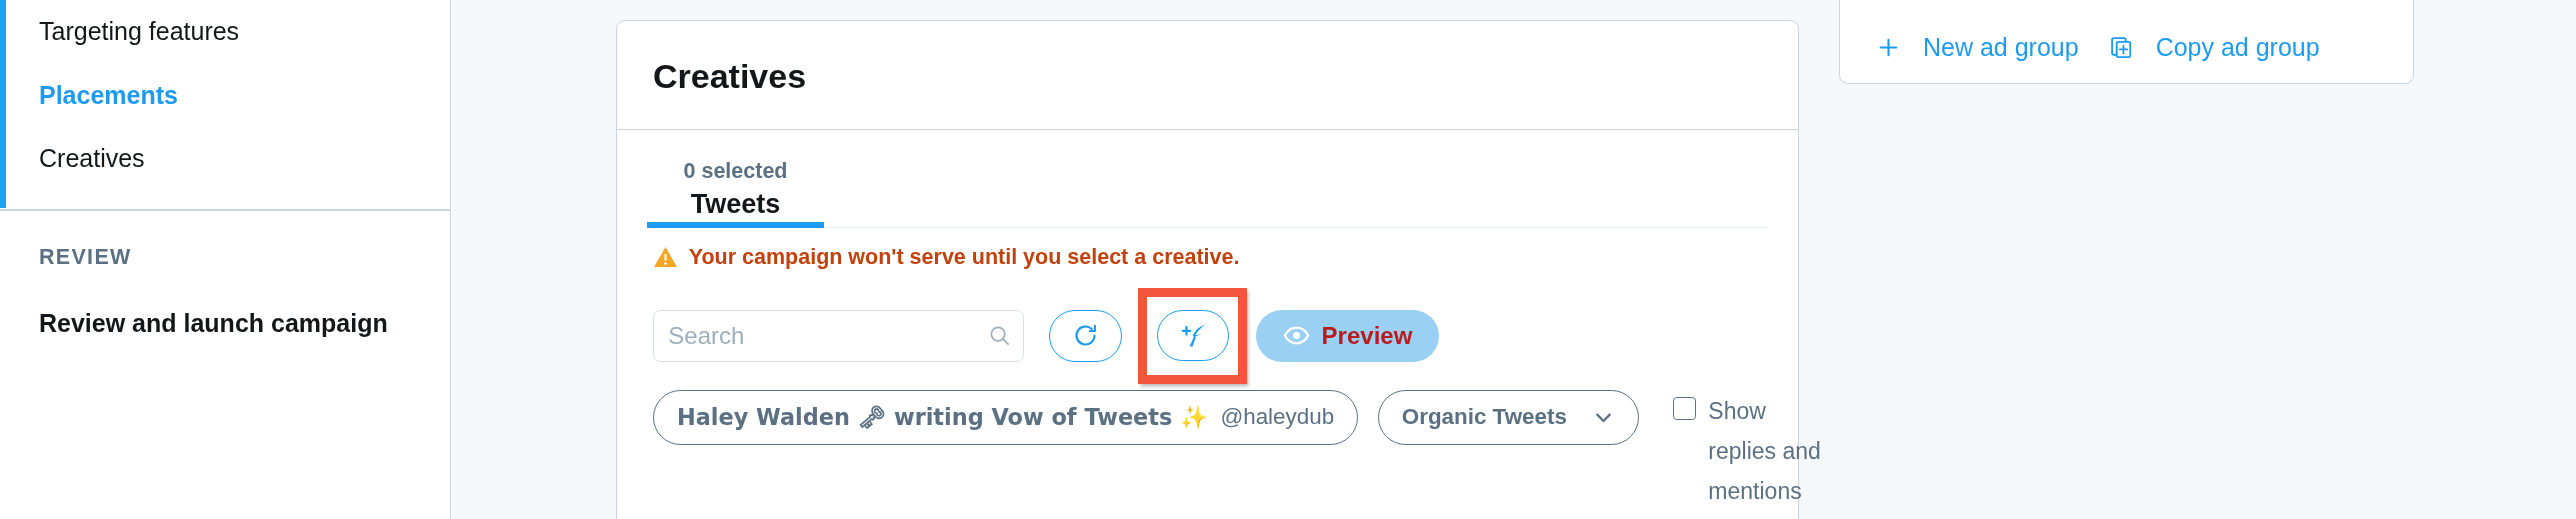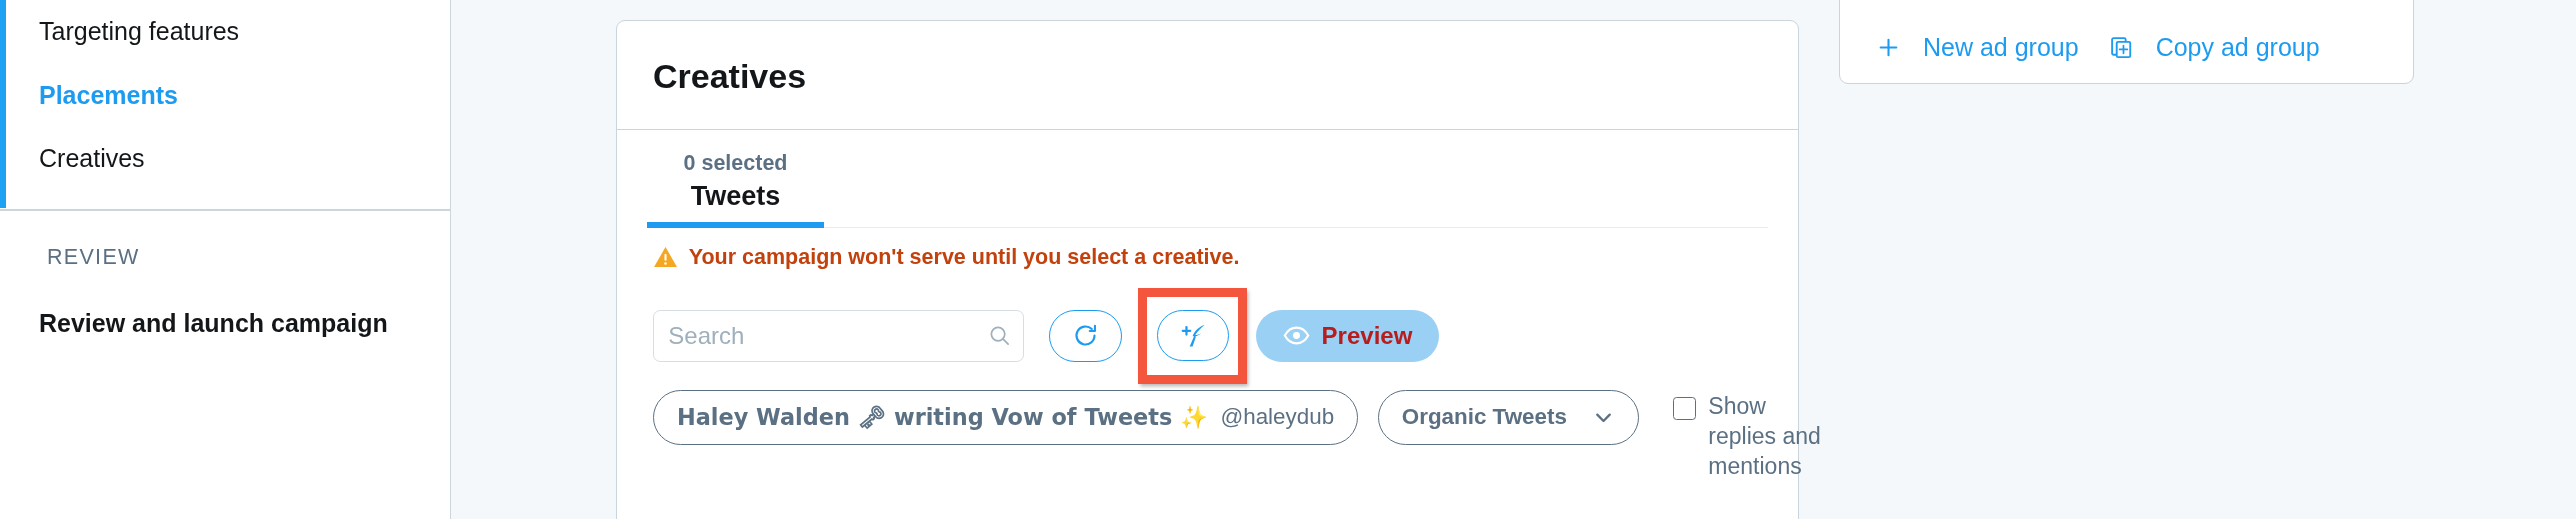--- a/index.html
+++ b/index.html
@@ -39,23 +39,22 @@
     white-space: nowrap;
   }
   .nav-item.active { color: #1d9bf0; font-weight: 700; }
   #nav-item-0 { top: 16px; }
   #nav-item-1 { top: 80px; }
   #nav-item-2 { top: 143px; }
 
   #nav-lower { position: relative; height: 304px; background: #ffffff; }
   #section-label {
     position: absolute; left: 39px; top: 34px;
-    font-size: 21.5px; font-weight: 400; letter-spacing: 1.3px;
+    font-size: 21.5px; font-weight: 700; letter-spacing: 1.3px;
     color: #5b7083;
-    margin-left: 8px;
   }
   #review-link {
     position: absolute; left: 39px; top: 98px;
     font-size: 25px; font-weight: 700; color: #14171a;
     white-space: nowrap;
   }
 
   
   #creatives-card {
     position: absolute;
@@ -84,21 +83,21 @@
     border-bottom: 1.8px solid #e6ecf0;
     height: 82px;
   }
   #tab-tweets {
     position: absolute; left: 0; top: 0;
     width: 177px; height: 82px;
     border-bottom: 6.3px solid #1d9bf0;
     text-align: center;
   }
   #tab-count {
-    display: block; margin-top: 5px;
+    display: block; margin-top: 13px;
     font-size: 21.5px; font-weight: 700; color: #5b7083;
   }
   #tab-label {
     display: block; margin-top: 5.4px;
     font-size: 27px; font-weight: 700; color: #14171a;
   }
 
   
   #warning-row {
     position: absolute; left: 36px; top: 115px;
@@ -189,21 +188,21 @@
     margin-left: 34px; margin-top: 1.8px;
     display: flex; align-items: flex-start; gap: 12.5px;
     width: 166px;
   }
   #show-replies-box {
     width: 23px; height: 23px; margin-top: 5.4px;
     border: 1.8px solid #5b7083; border-radius: 3.6px;
     background: #fff; flex: none; cursor: pointer;
   }
   #show-replies-label {
-    font-size: 23px; line-height: 30px; color: #5b7083;
+    font-size: 23px; line-height: 40px; color: #5b7083;
   }
 
   
   #adgroup-card {
     position: absolute;
     left: 1839px; top: -86px;
     width: 575px; height: 170px;
     background: #ffffff;
     border: 1.8px solid #c9d4dd;
     border-radius: 9px;

